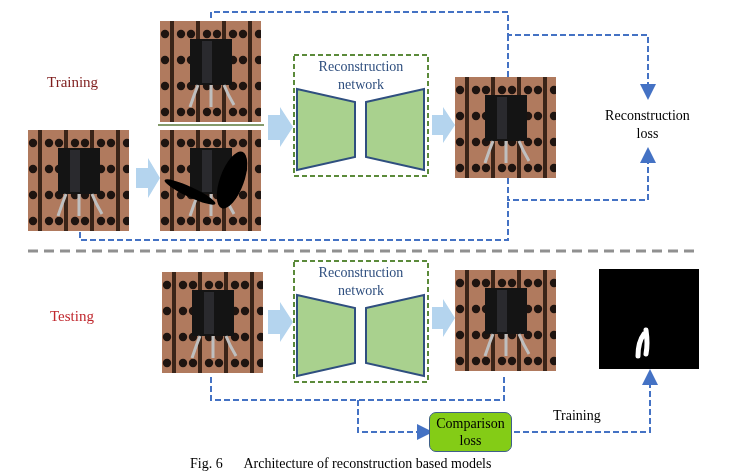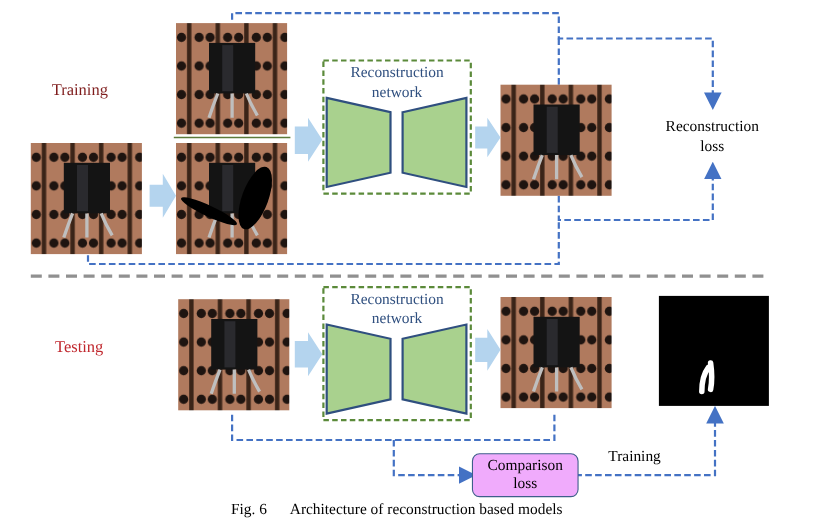--- a/index.html
+++ b/index.html
@@ -4,23 +4,23 @@
   <style>
     html, body { margin: 0; padding: 0; background: #ffffff; }
     body { width: 754px; height: 476px; position: relative; overflow: hidden; font-family: "Liberation Serif", serif; }
     svg { position: absolute; left: 0; top: 0; }
     .lbl { position: absolute; font-family: Liberation Serif, serif; white-space: nowrap; }
     .stage-training { left: 47px; top: 74px; font-size: 15px; }
     .stage-testing { left: 50px; top: 308px; font-size: 15px; }
     .net-title { font-size: 14px; text-align: center; width: 130px; line-height: 18px; }
     .loss-label { left: 600px; top: 107px; font-size: 14px; text-align: center; width: 95px; line-height: 18px; }
     .predict-label { left: 553px; top: 408px; font-size: 14px; }
-    .cmp-box { position: absolute; left: 429px; top: 412px; width: 97px; height: 40px; border: 1.5px solid #3f5f8a; border-radius: 7px; background: #f0abfc; font-size: 14px; text-align: center; line-height: 17px; box-sizing: border-box; padding-top: 2px; }
+    .cmp-box { position: absolute; left: 429px; top: 412px; width: 83px; height: 40px; border: 1.5px solid #3f5f8a; border-radius: 7px; background: #84cc16; font-size: 14px; text-align: center; line-height: 17px; box-sizing: border-box; padding-top: 2px; }
     .caption { left: 190px; top: 456px; font-size: 14px; }
-    .caption .fig { margin-right: 18px; margin-left: 20px; }
+    .caption .fig { margin-right: 18px; }
   </style>
 </head>
 <body>
 
 <svg width="754" height="476" viewBox="0 0 754 476">
   <defs>
     <pattern id="pcb" width="26" height="26" patternUnits="userSpaceOnUse">
       <rect width="26" height="26" fill="#b07a5e"></rect>
       <rect x="10" y="0" width="4" height="26" fill="#3a2418"></rect>
       <circle cx="5" cy="13" r="4.2" fill="#1e1410"></circle>

